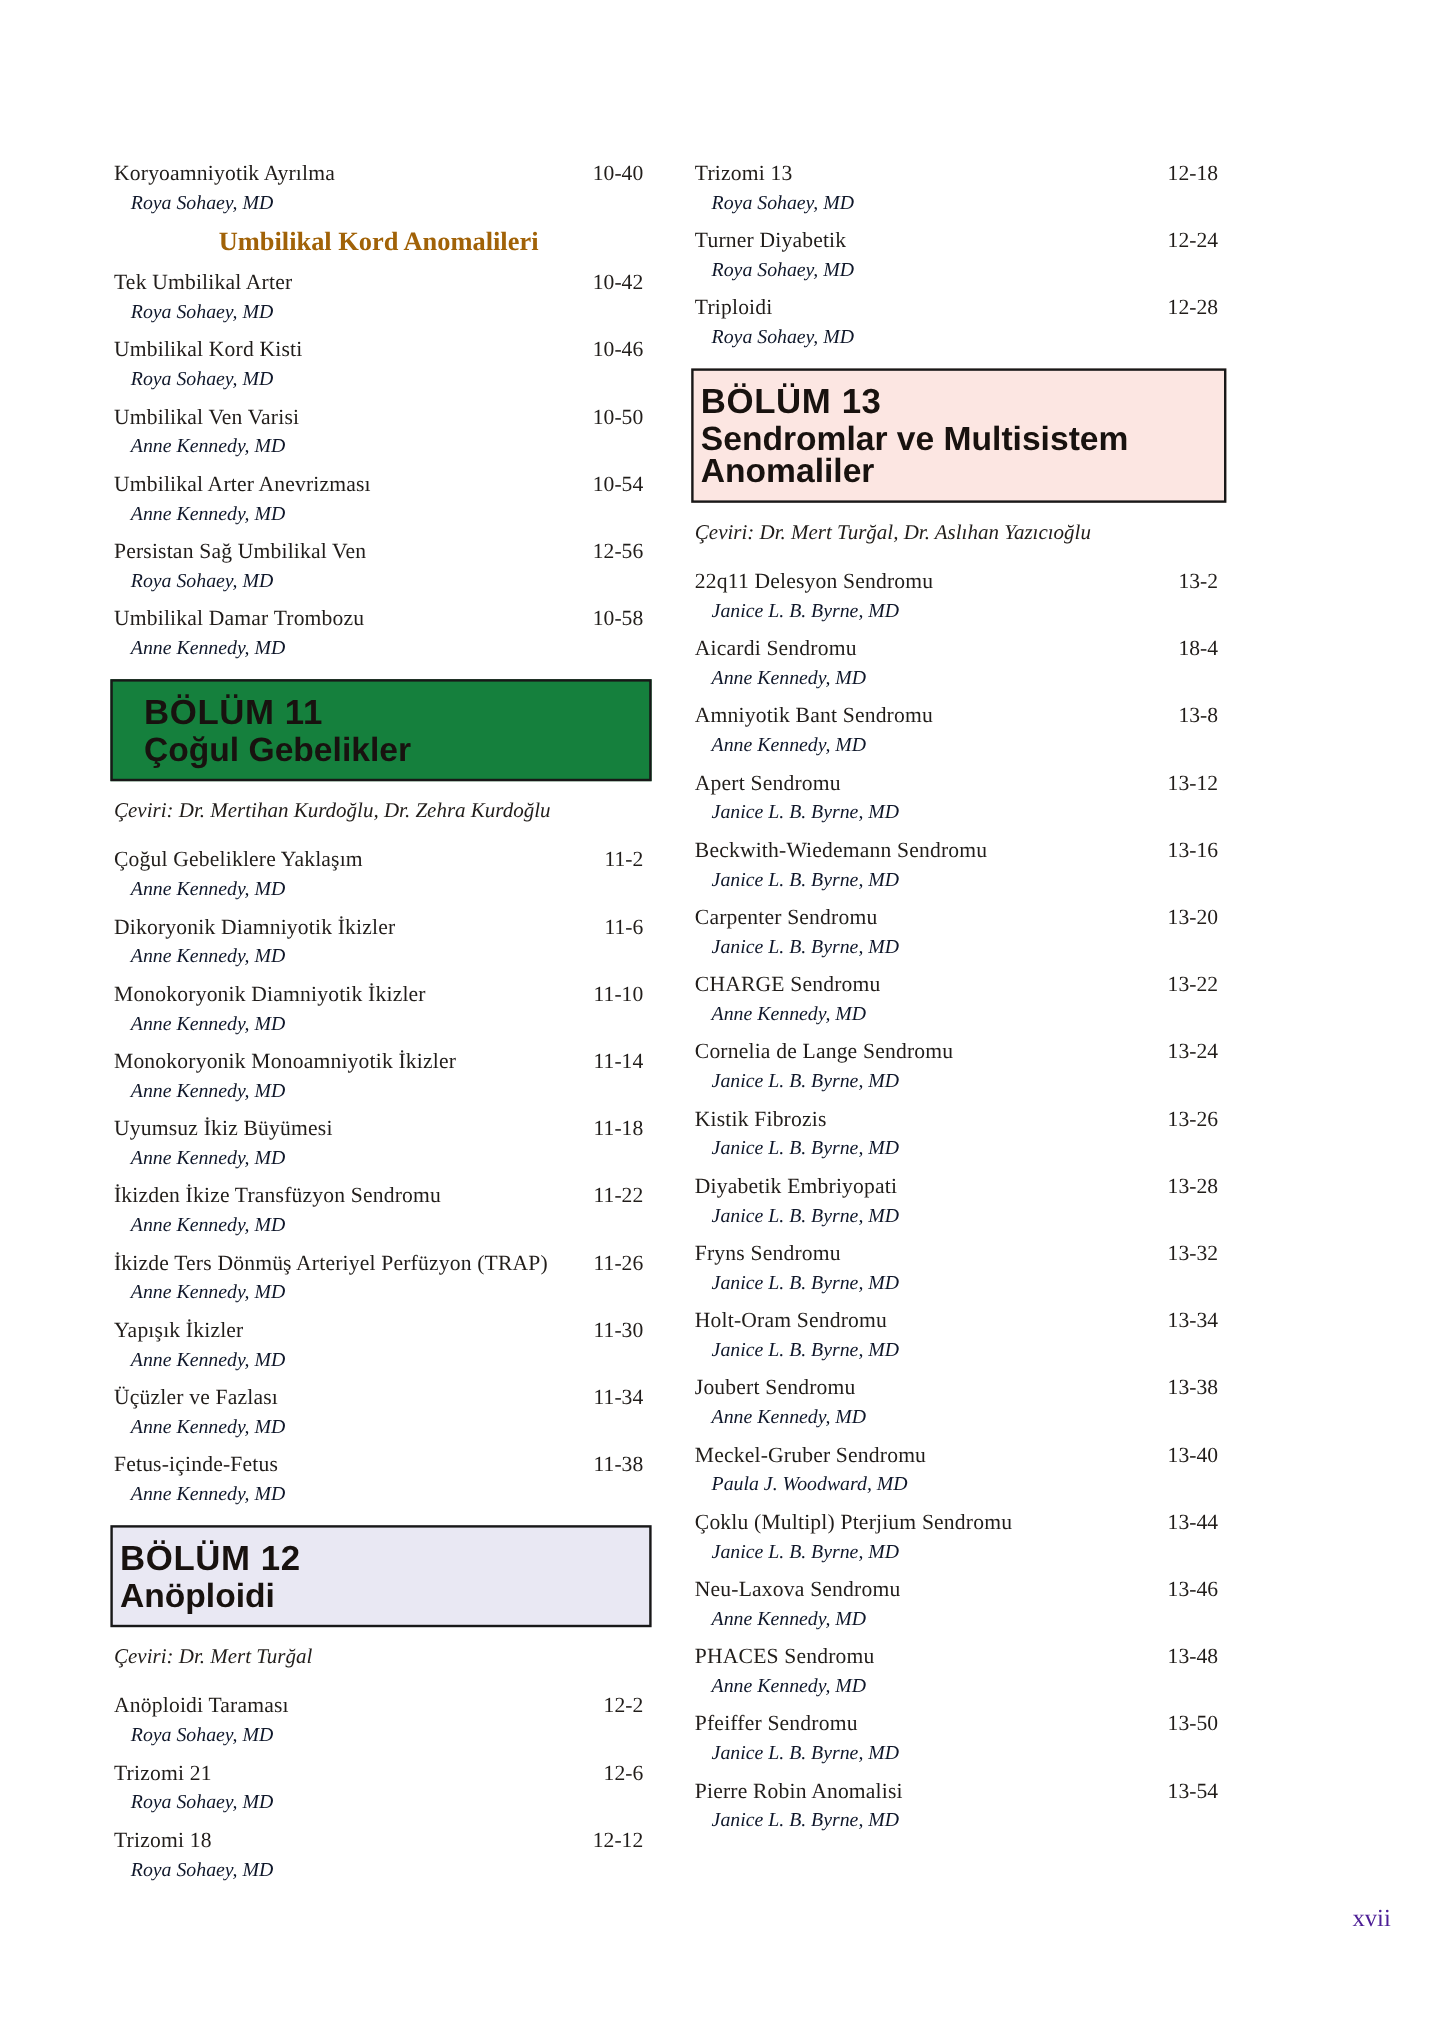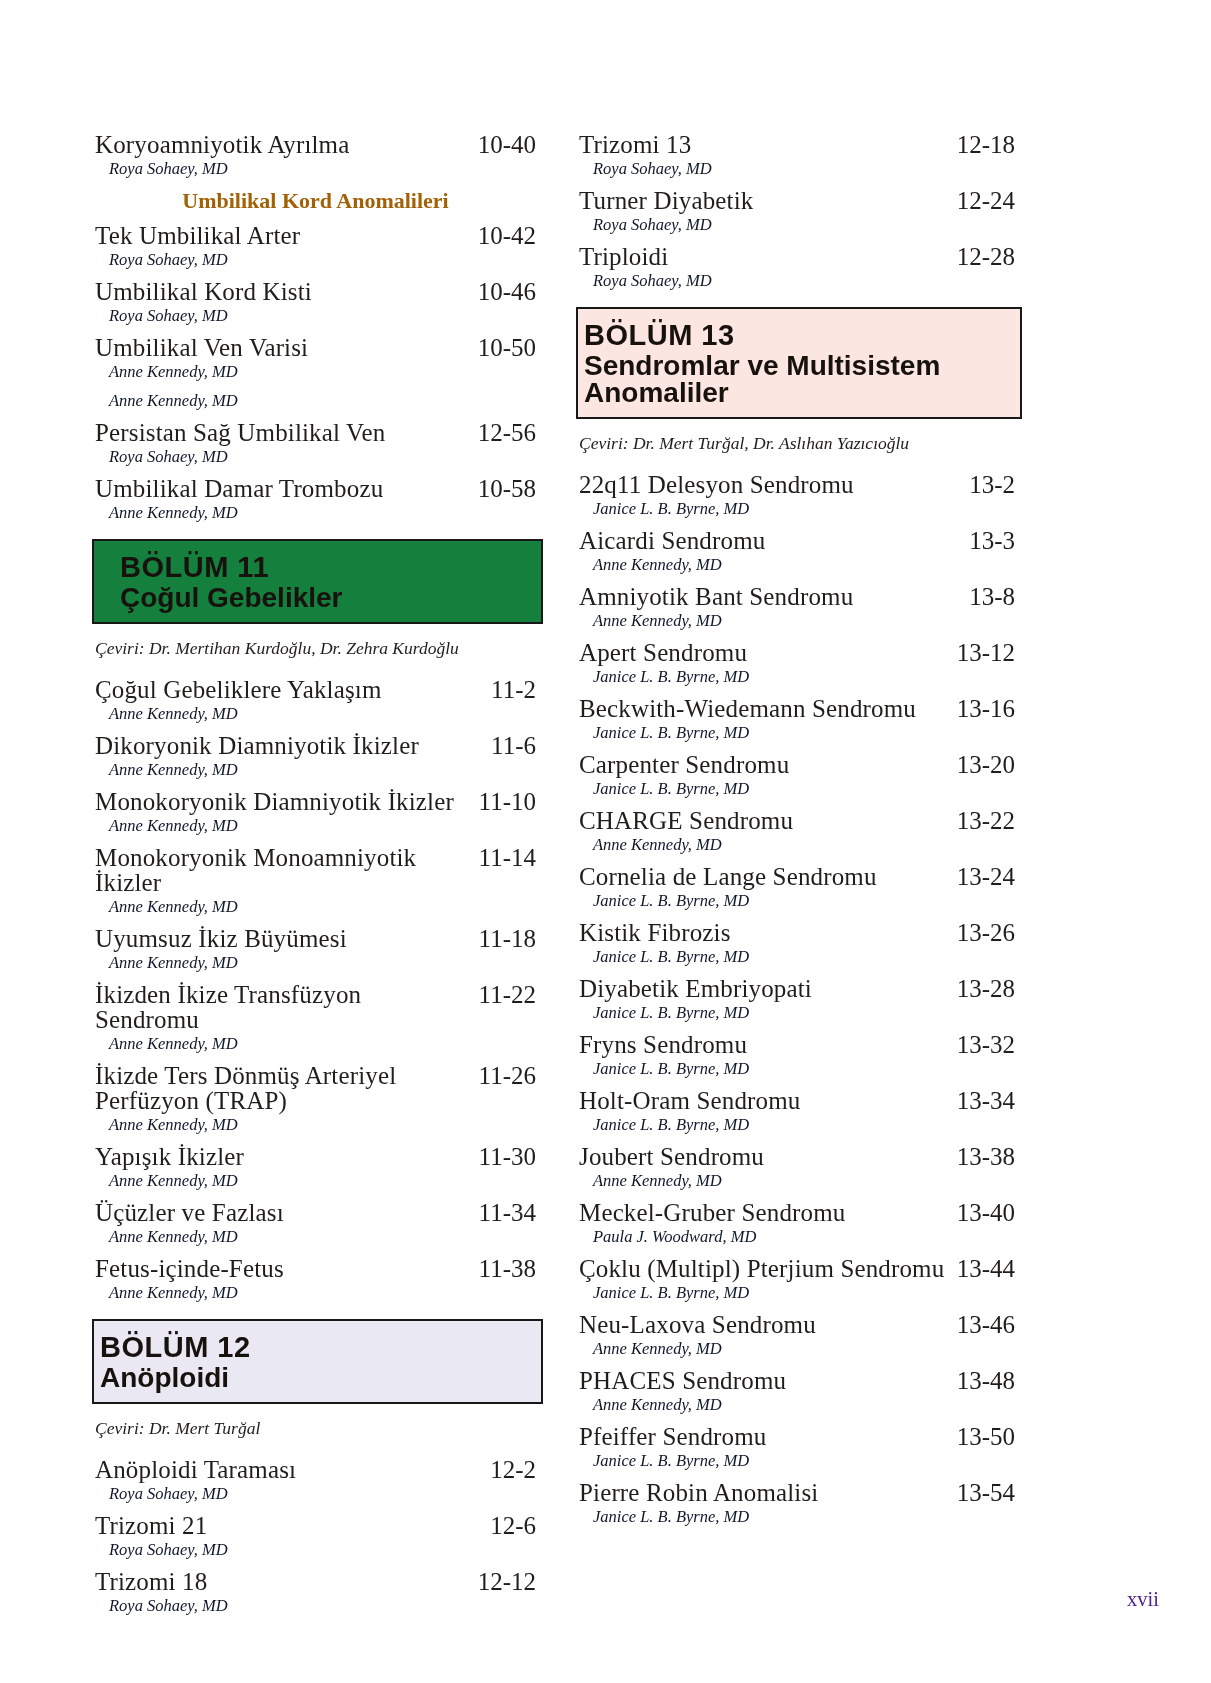--- a/index.html
+++ b/index.html
@@ -11,21 +11,21 @@
     color:#211d1a;
     overflow:hidden;
   }
   .col { position:absolute; top:132px; }
   .col-left  { left:95px;  width:441px; }
   .col-right { left:579px; width:436px; }
 
   .entry { margin-bottom:9px; }
   .entry-line {
     display:flex; justify-content:space-between; align-items:baseline;
-    font-size:25px; line-height:25px;
+    font-size:18px; line-height:25px;
   }
   .entry-title { letter-spacing:0.15px; }
   .entry-page  { margin-left:8px; white-space:nowrap; }
   .entry-author {
     font-style:italic; font-size:16.5px; line-height:20px;
     margin:2px 0 0 14px; color:#0f172a;
   }
 
   .section-heading {
     font-family:Liberation Serif, serif; font-weight:bold;
@@ -82,20 +82,24 @@
     <div class="entry-author">Roya Sohaey, MD</div>
   </div>
     <div class="entry">
     <div class="entry-line">
       <span class="entry-title">Umbilikal Ven Varisi</span>
       <span class="entry-page">10-50</span>
     </div>
     <div class="entry-author">Anne Kennedy, MD</div>
   </div>
     <div class="entry">
+    <div class="entry-line">
+      <span class="entry-title">Umbilikal Arter Anevrizması</span>
+      <span class="entry-page">10-54</span>
+    </div>
     <div class="entry-author">Anne Kennedy, MD</div>
   </div>
     <div class="entry">
     <div class="entry-line">
       <span class="entry-title">Persistan Sağ Umbilikal Ven</span>
       <span class="entry-page">12-56</span>
     </div>
     <div class="entry-author">Roya Sohaey, MD</div>
   </div>
     <div class="entry">
@@ -238,21 +242,21 @@
     <div class="entry">
     <div class="entry-line">
       <span class="entry-title">22q11 Delesyon Sendromu</span>
       <span class="entry-page">13-2</span>
     </div>
     <div class="entry-author">Janice L. B. Byrne, MD</div>
   </div>
     <div class="entry">
     <div class="entry-line">
       <span class="entry-title">Aicardi Sendromu</span>
-      <span class="entry-page">13-3</span>
+      <span class="entry-page">18-4</span>
     </div>
     <div class="entry-author">Anne Kennedy, MD</div>
   </div>
     <div class="entry">
     <div class="entry-line">
       <span class="entry-title">Amniyotik Bant Sendromu</span>
       <span class="entry-page">13-8</span>
     </div>
     <div class="entry-author">Anne Kennedy, MD</div>
   </div>

